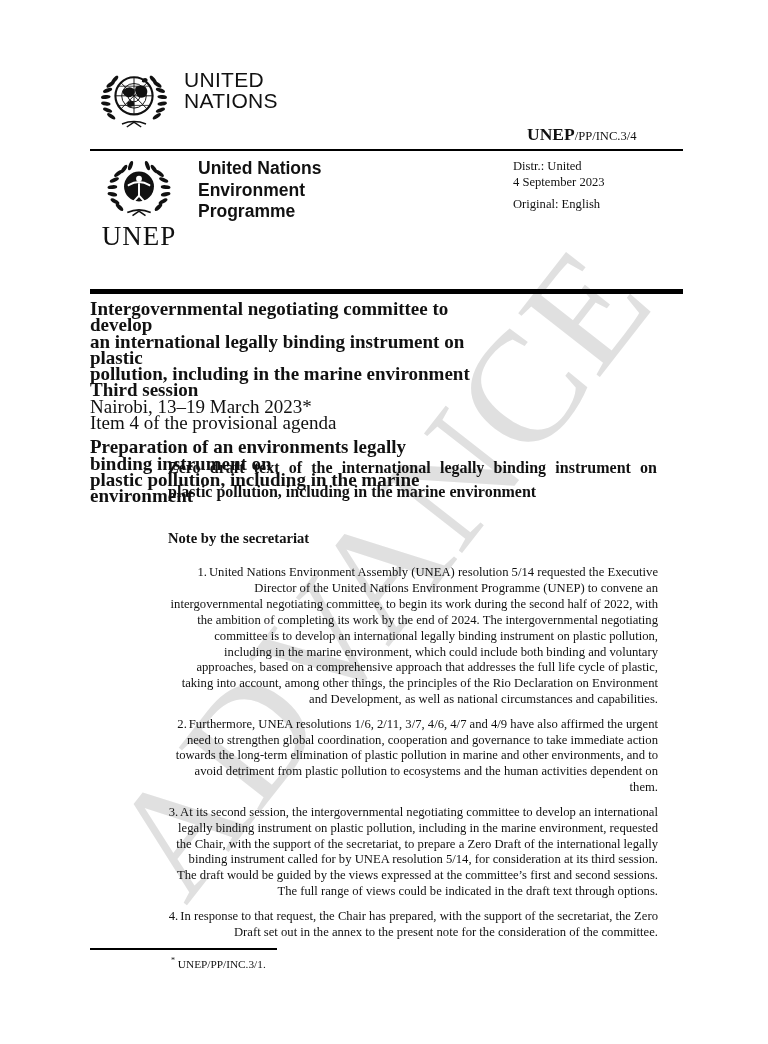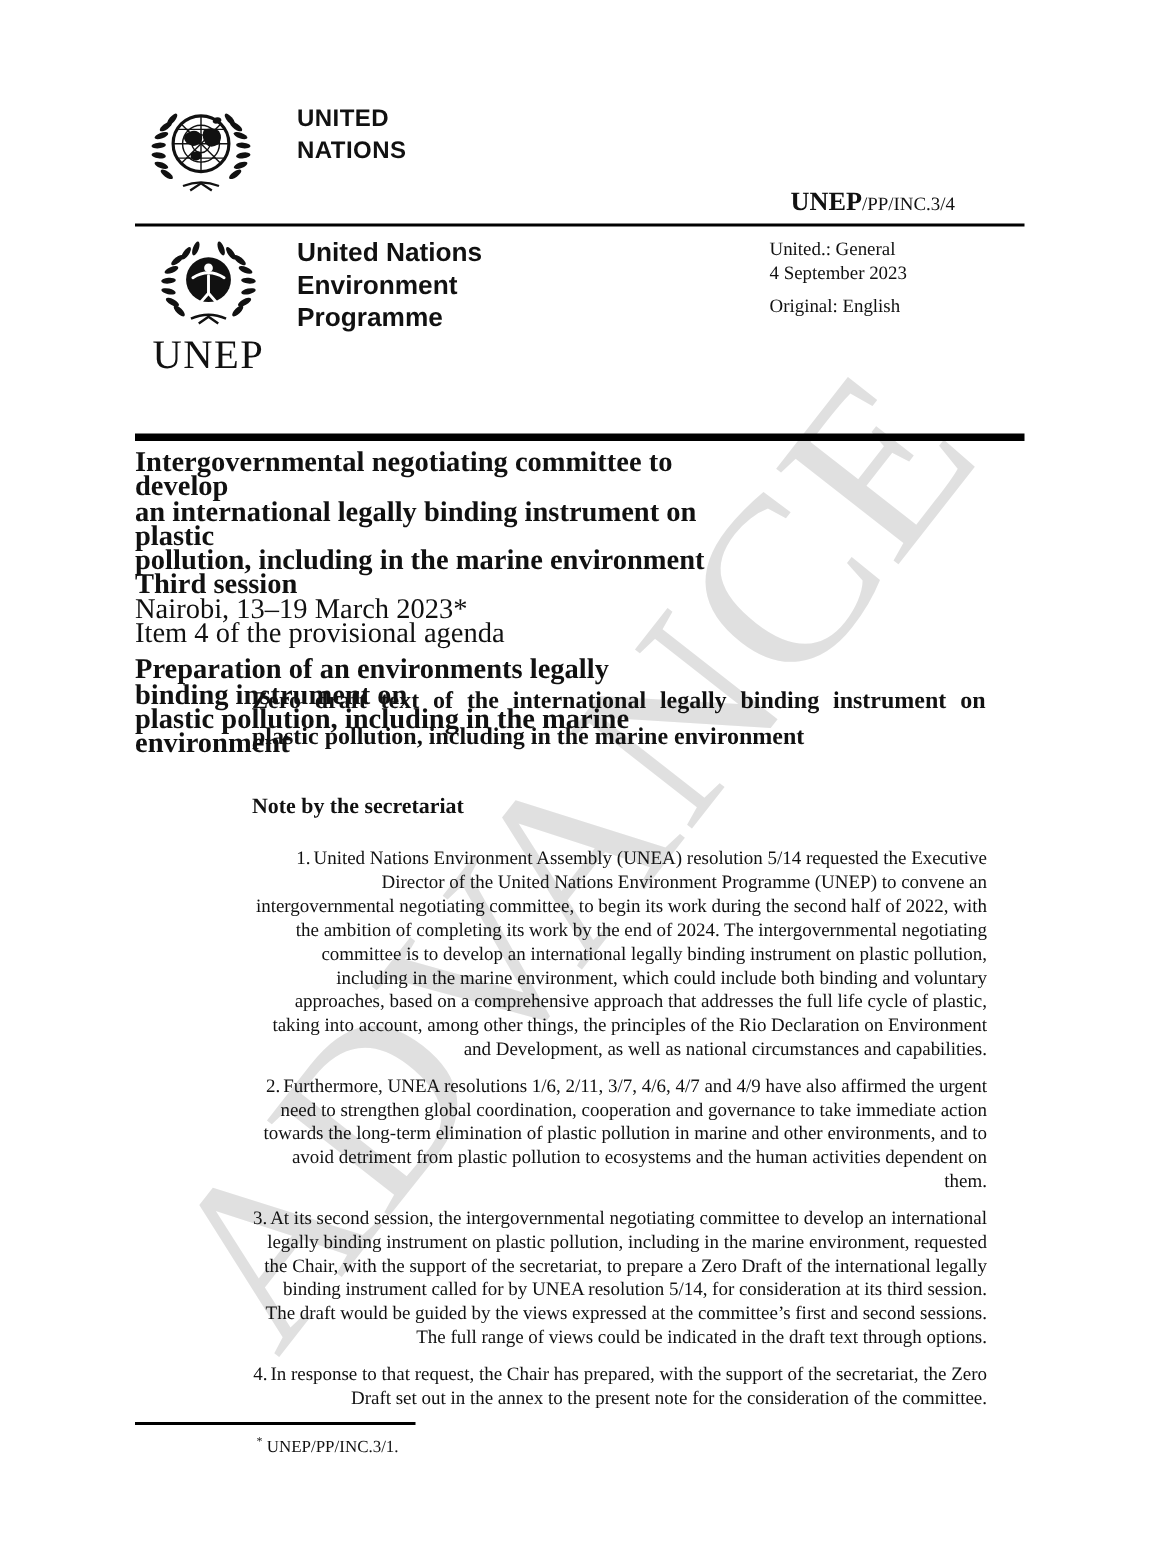--- a/index.html
+++ b/index.html
@@ -26,21 +26,21 @@
     font-size:158px;
     font-weight:400;
     color:#e0e0e0;
     white-space:nowrap;
     letter-spacing:2px;
     user-select:none;
   }
 
   
   .un-emblem{left:98px;top:64px;width:72px;height:78px;}
-  .un-name{left:198px;top:69px;font-size:16px;font-weight:bold;line-height:21px;white-space:pre-line;letter-spacing:.3px;}
+  .un-name{left:184px;top:69px;font-size:21px;font-weight:normal;line-height:21px;white-space:pre-line;letter-spacing:.3px;}
   .doc-symbol{left:527px;top:124px;font-size:12.6px;}
   .doc-symbol .big{font-size:17.5px;font-weight:bold;}
   .rule-thin{left:90px;top:149px;width:593px;height:2px;background:#000;}
 
   .unep-logo{left:100px;top:155px;width:78px;height:72px;}
   .unep-word{left:96px;top:222px;width:86px;text-align:center;font-size:27px;letter-spacing:1px;line-height:28px;}
   .unep-name{left:198px;top:158px;font-size:17.5px;font-weight:bold;line-height:21.5px;white-space:pre-line;}
   .distr-block{left:513px;top:158px;font-size:12.6px;line-height:16px;}
   .distr-original{margin-top:6px;}
 
@@ -156,21 +156,21 @@
         <path d="M50,93 L60,86 L70,93"></path>
       </g>
     </svg>
     <div class="abs unep-word">UNEP</div>
 
     <div class="abs unep-name sans">United Nations
 Environment
 Programme</div>
 
     <div class="abs distr-block">
-      <div>United.: General</div>
+      <div>Distr.: United</div>
       <div>4 September 2023</div>
       <div class="distr-original">Original: English</div>
     </div>
 
     <div class="abs rule-thick"></div>
 
     <div class="abs session-block">
       <div class="b pre">Intergovernmental negotiating committee to develop
 an international legally binding instrument on plastic
 pollution, including in the marine environment</div>

